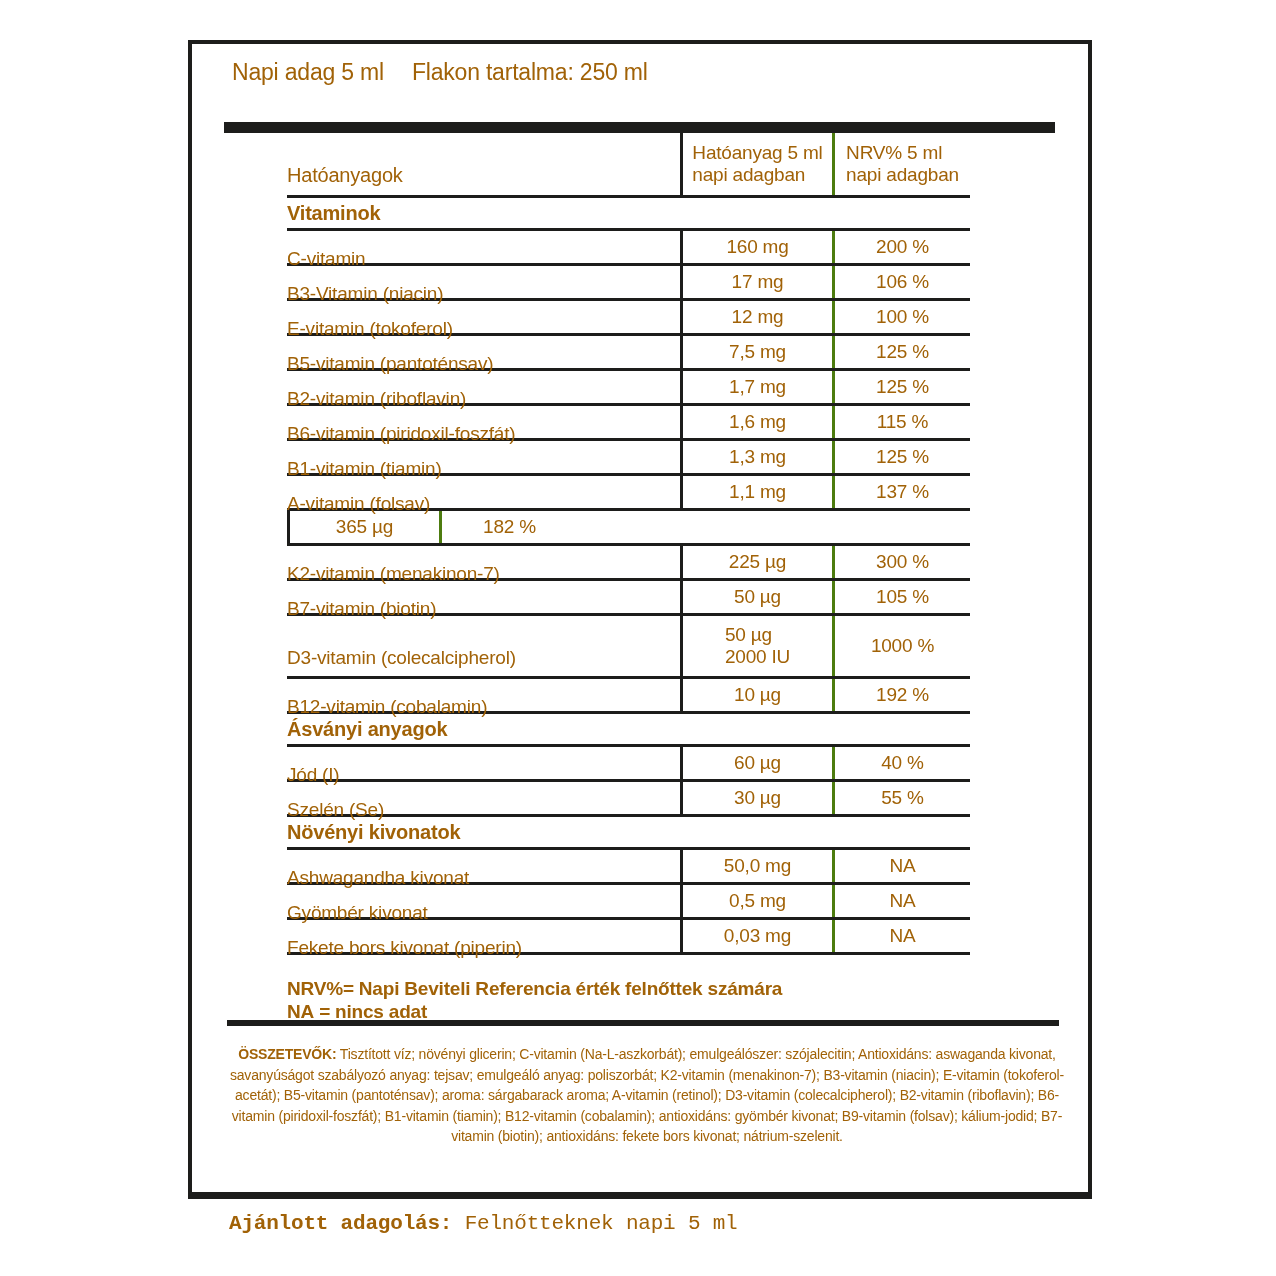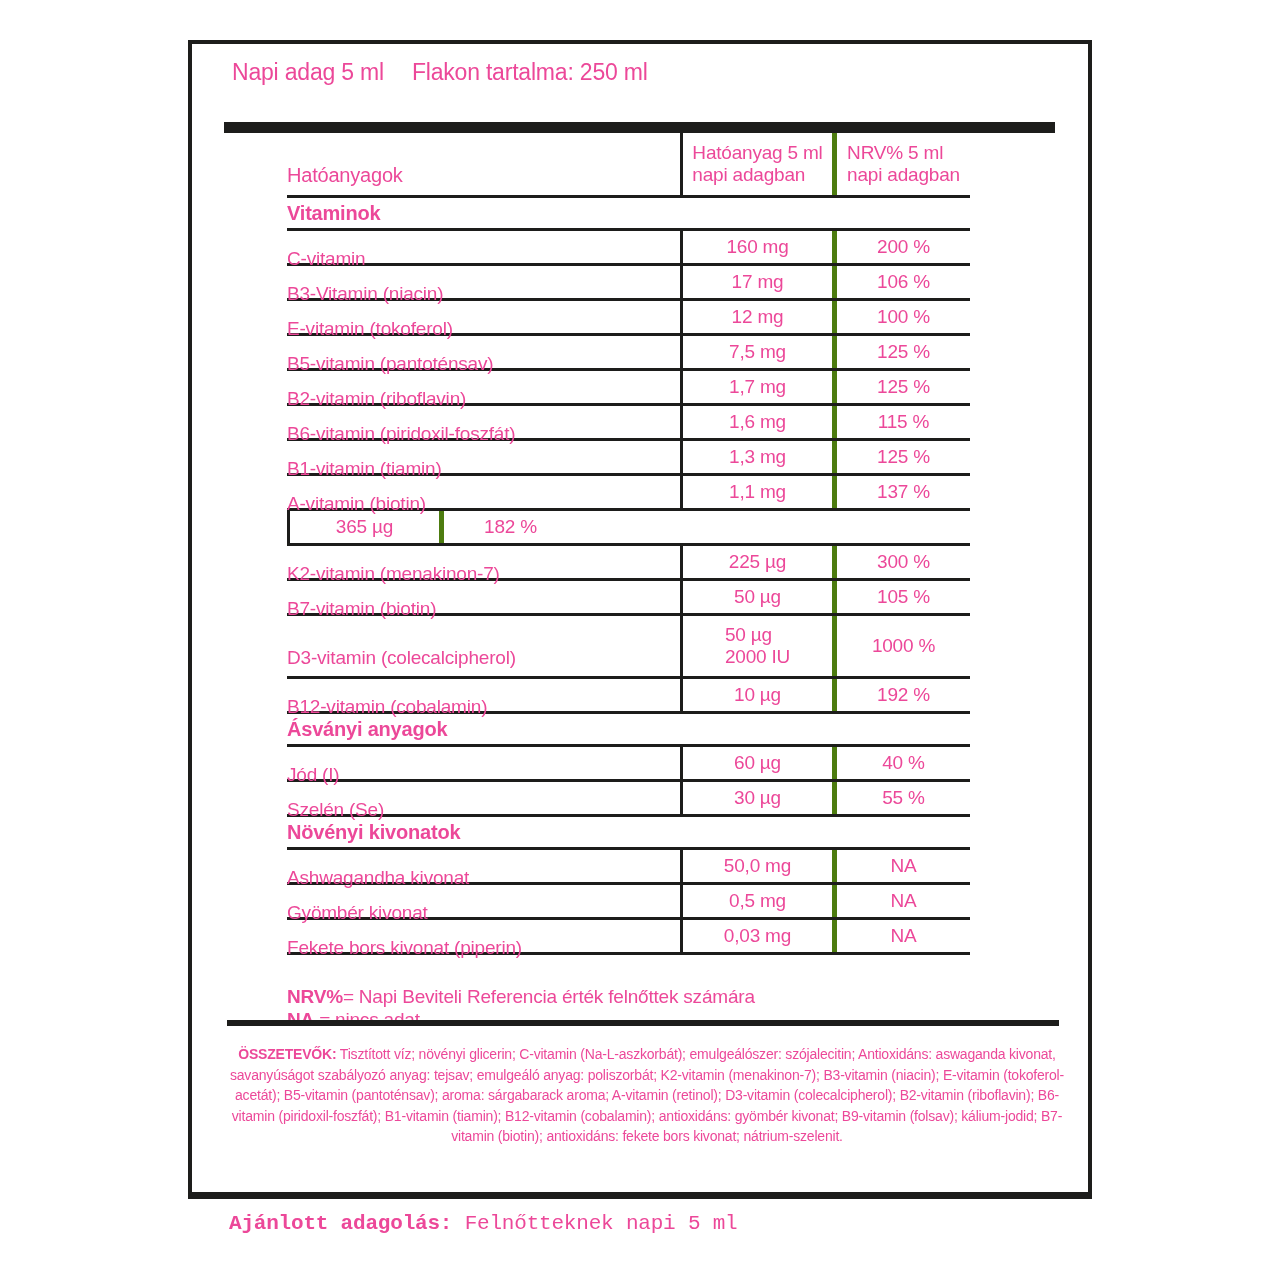--- a/index.html
+++ b/index.html
@@ -1,21 +1,21 @@
 <!DOCTYPE html>
 <html><head>
 <meta charset="utf-8">
 <style>
   html,body{margin:0;padding:0;background:#ffffff;}
   .page{
     position:relative;
     width:1248px;height:1276px;
     background:#ffffff;
     font-family:"Liberation Sans", sans-serif;
-    color:#ec4899;
+    color:#a16207;
     letter-spacing:-0.2px;
     overflow:hidden;
   }
   .label-box{
     position:absolute;left:188px;top:40px;
     width:904px;height:1159px;
     border:4px solid #1d1d1b;
     border-bottom-width:7px;
     box-sizing:border-box;
   }
@@ -42,26 +42,26 @@
   .row.header .c1{font-size:20px;}
   .row.section{
     height:33px;align-items:center;
     font-weight:bold;font-size:20px;
   }
   .row.data{height:35px;}
   .row.data.tall{height:63px;}
   .cell{box-sizing:border-box;}
   .c1{width:393px;display:flex;align-items:center;text-align:left;margin-top:23px;}
   .c2{width:152px;border-left:3px solid #1d1d1b;}
-  .c3{width:138px;border-left:5px solid #4d7c0f;}
+  .c3{width:138px;border-left:3px solid #4d7c0f;}
   .c2,.c3{
     display:flex;align-items:center;justify-content:center;
     text-align:left;white-space:pre-line;line-height:22px;
   }
-  .notes{margin-top:30px;font-size:19px;line-height:23px;}
+  .notes{margin-top:22px;font-size:19px;line-height:23px;font-weight:bold;}
   .notes b{letter-spacing:-0.2px;}
   .divider{
     position:absolute;left:35px;top:976px;
     width:832px;height:6px;background:#1d1d1b;
   }
   .ingredients{
     position:absolute;left:37px;top:1000px;width:836px;
     font-size:14px;line-height:20.5px;text-align:center;
   }
   .dosage{
@@ -124,21 +124,21 @@
             <div class="cell c1">B6-vitamin (piridoxil-foszfát)</div>
             <div class="cell c2">1,6 mg</div>
             <div class="cell c3">115 %</div>
           </div>
           <div class="row data">
             <div class="cell c1">B1-vitamin (tiamin)</div>
             <div class="cell c2">1,3 mg</div>
             <div class="cell c3">125 %</div>
           </div>
           <div class="row data">
-            <div class="cell c1">A-vitamin (biotin)</div>
+            <div class="cell c1">A-vitamin (folsav)</div>
             <div class="cell c2">1,1 mg</div>
             <div class="cell c3">137 %</div>
           </div>
           <div class="row data">
             <div class="cell c2">365 µg</div>
             <div class="cell c3">182 %</div>
           </div>
           <div class="row data">
             <div class="cell c1">K2-vitamin (menakinon-7)</div>
             <div class="cell c2">225 µg</div>

